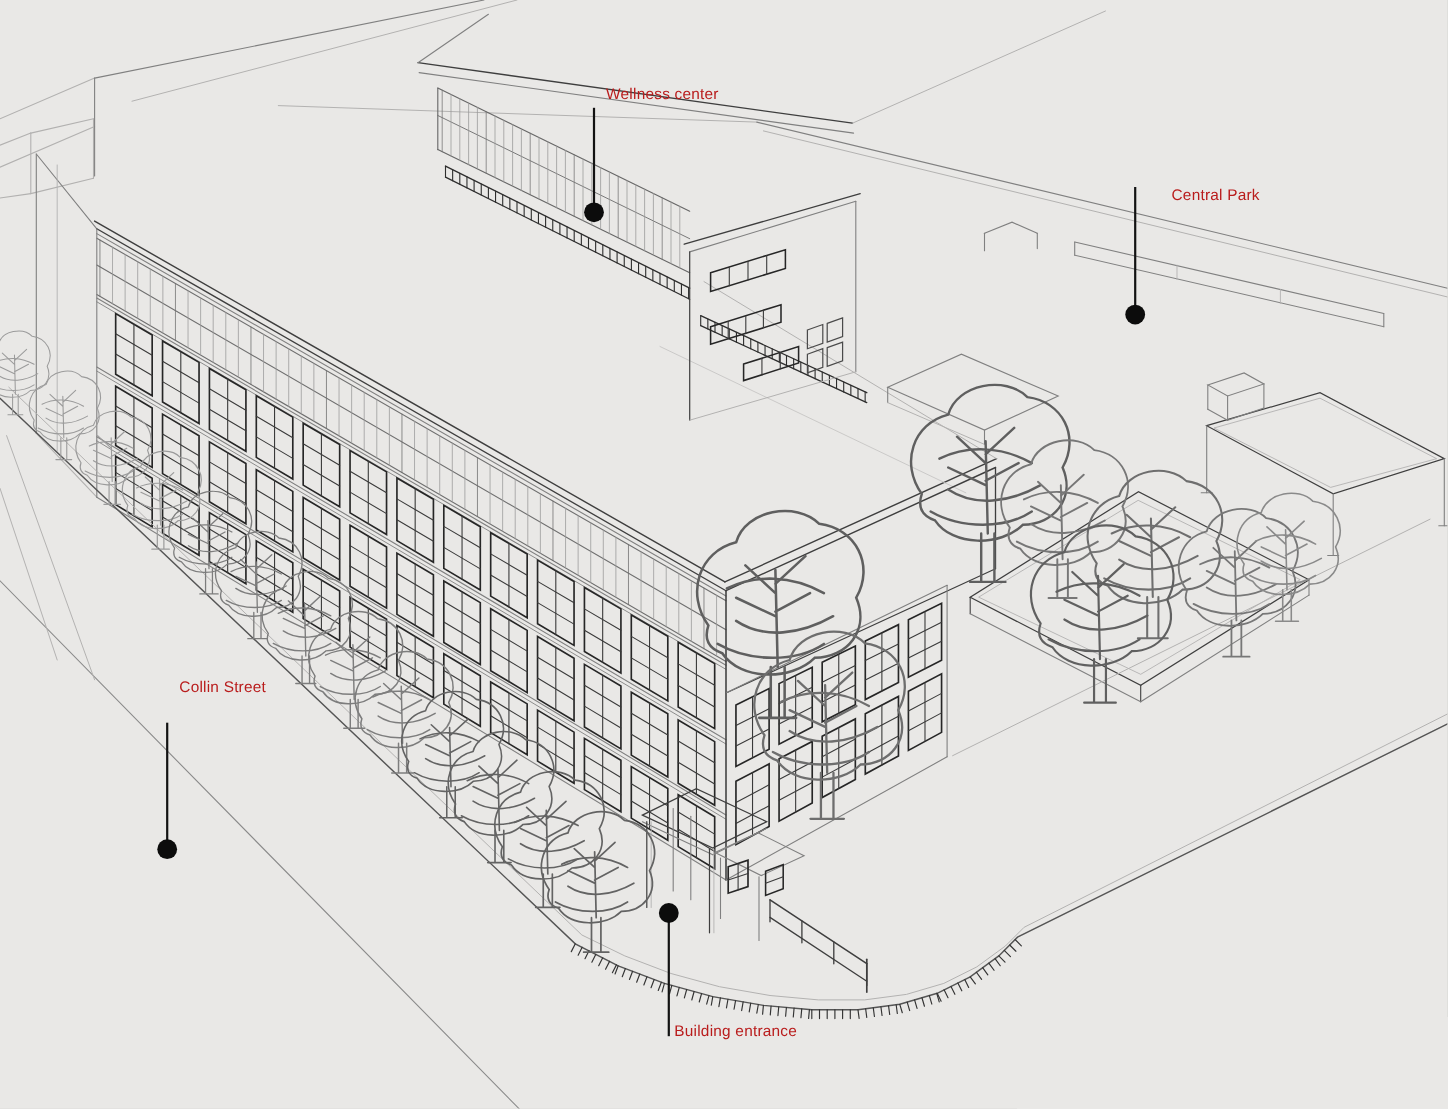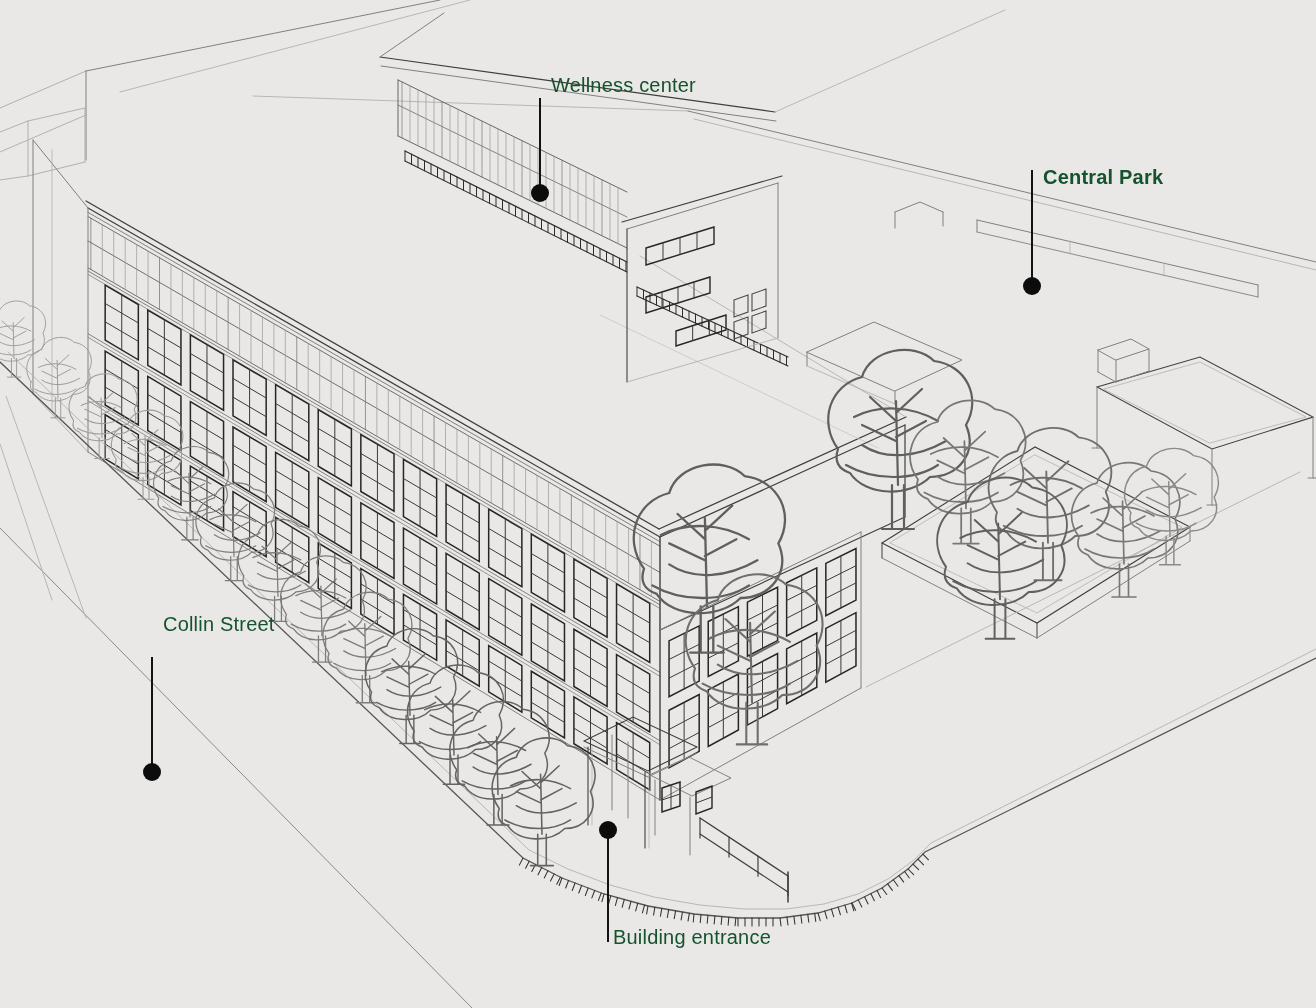--- a/index.html
+++ b/index.html
@@ -1,30 +1,30 @@
 <!DOCTYPE html>
 <html><head>
 <meta charset="utf-8">
 <style>
   html,body{margin:0;padding:0;background:#d8d7d5;}
   .stage{position:relative;width:1316px;height:1008px;background:#e9e8e6;overflow:hidden;
          font-family:"Liberation Sans",sans-serif;}
   svg{position:absolute;left:0;top:0;}
-  .annot-label{position:absolute;font-size:20px;font-weight:500;color:#14532d;
+  .annot-label{position:absolute;font-size:14px;font-weight:500;color:#b91c1c;
                letter-spacing:.2px;white-space:nowrap;line-height:20px;cursor:pointer;}
   .leader{position:absolute;width:1.6px;background:#121212;}
   .dot{position:absolute;width:18px;height:18px;border-radius:50%;background:#0c0c0c;cursor:pointer;}
   
   #an-wellness .leader{left:539px;top:98px;height:95px;}
   #an-wellness .dot{left:531px;top:184px;}
   #an-wellness .annot-label{left:551px;top:75px;}
   
   #an-park .leader{left:1031px;top:170px;height:116px;}
   #an-park .dot{left:1023px;top:277px;}
-  #an-park .annot-label{left:1043px;top:167px;font-weight:bold;}
+  #an-park .annot-label{left:1065px;top:167px;}
   
   #an-street .leader{left:151px;top:657px;height:115px;}
   #an-street .dot{left:143px;top:763px;}
   #an-street .annot-label{left:163px;top:614px;}
   
   #an-entrance .leader{left:607px;top:830px;height:112px;}
   #an-entrance .dot{left:599px;top:821px;}
   #an-entrance .annot-label{left:613px;top:927px;}
 </style>
 </head>

